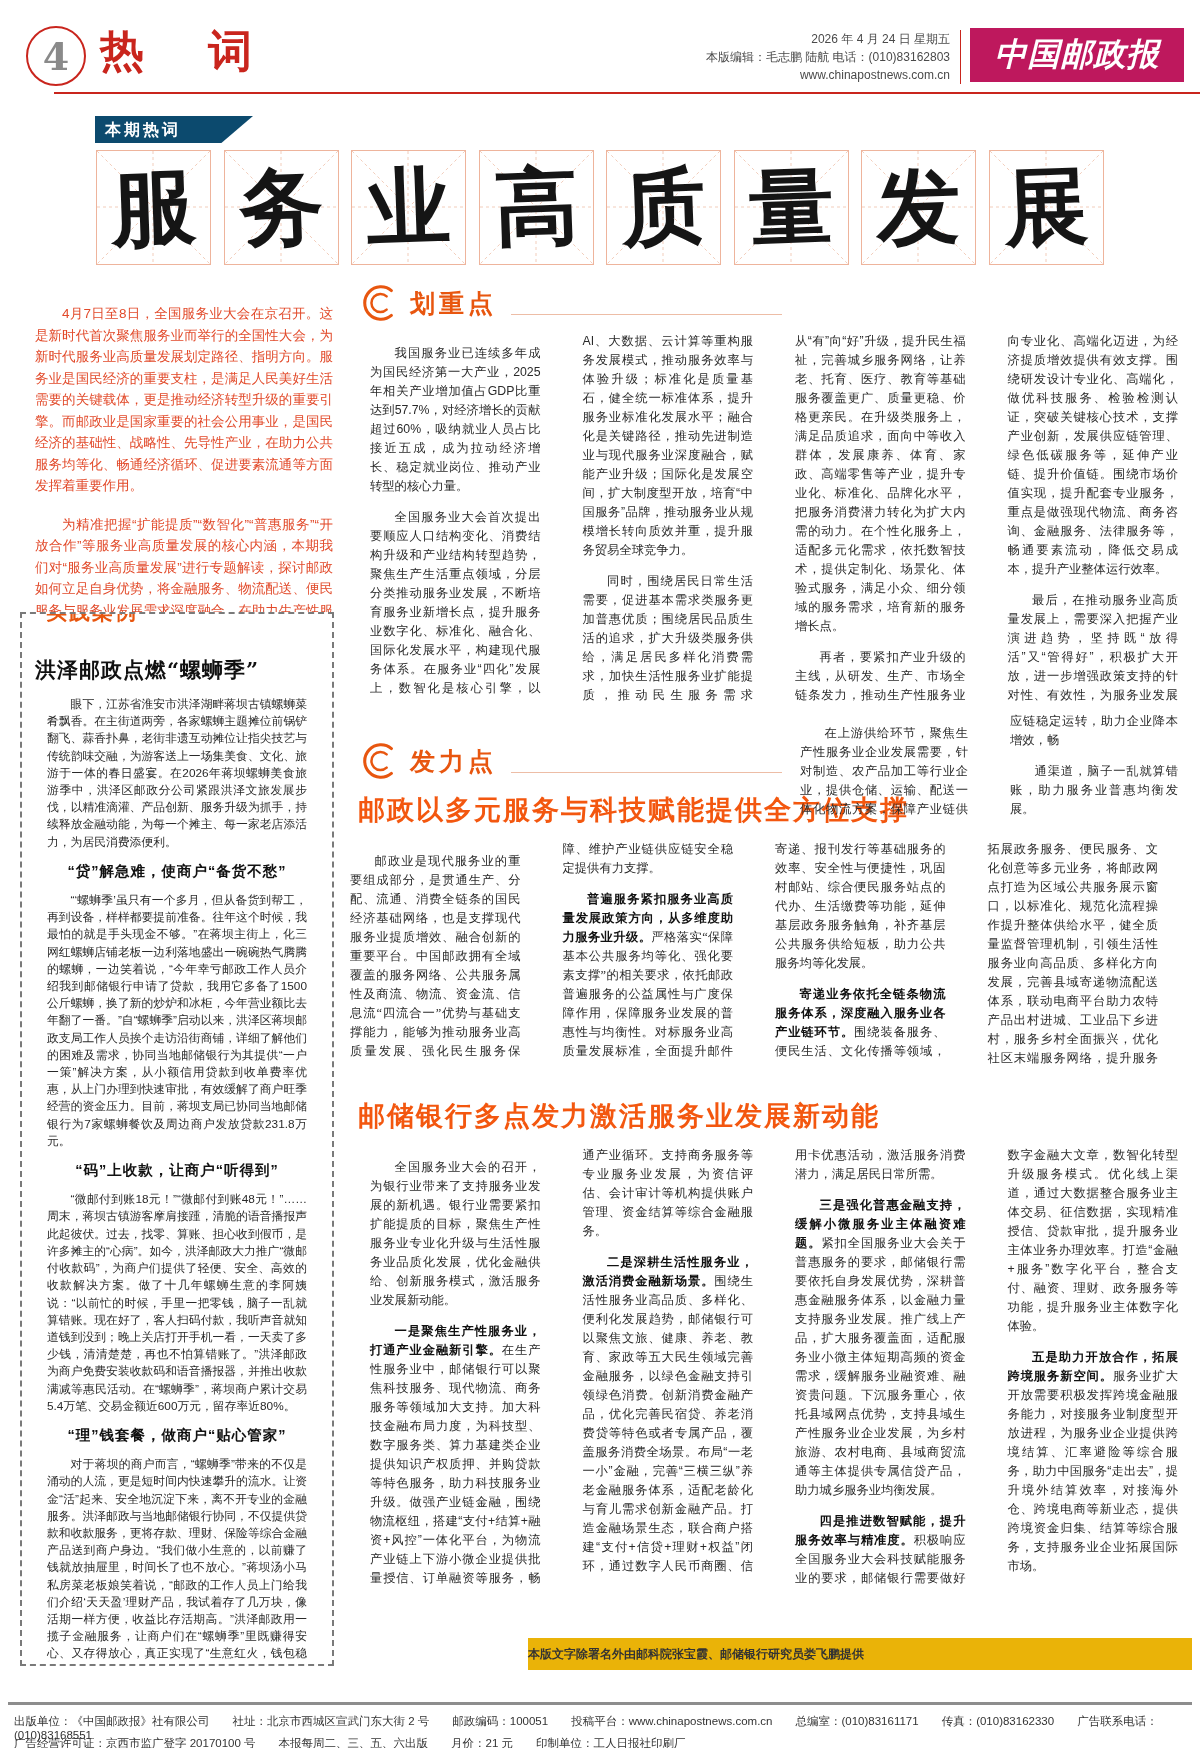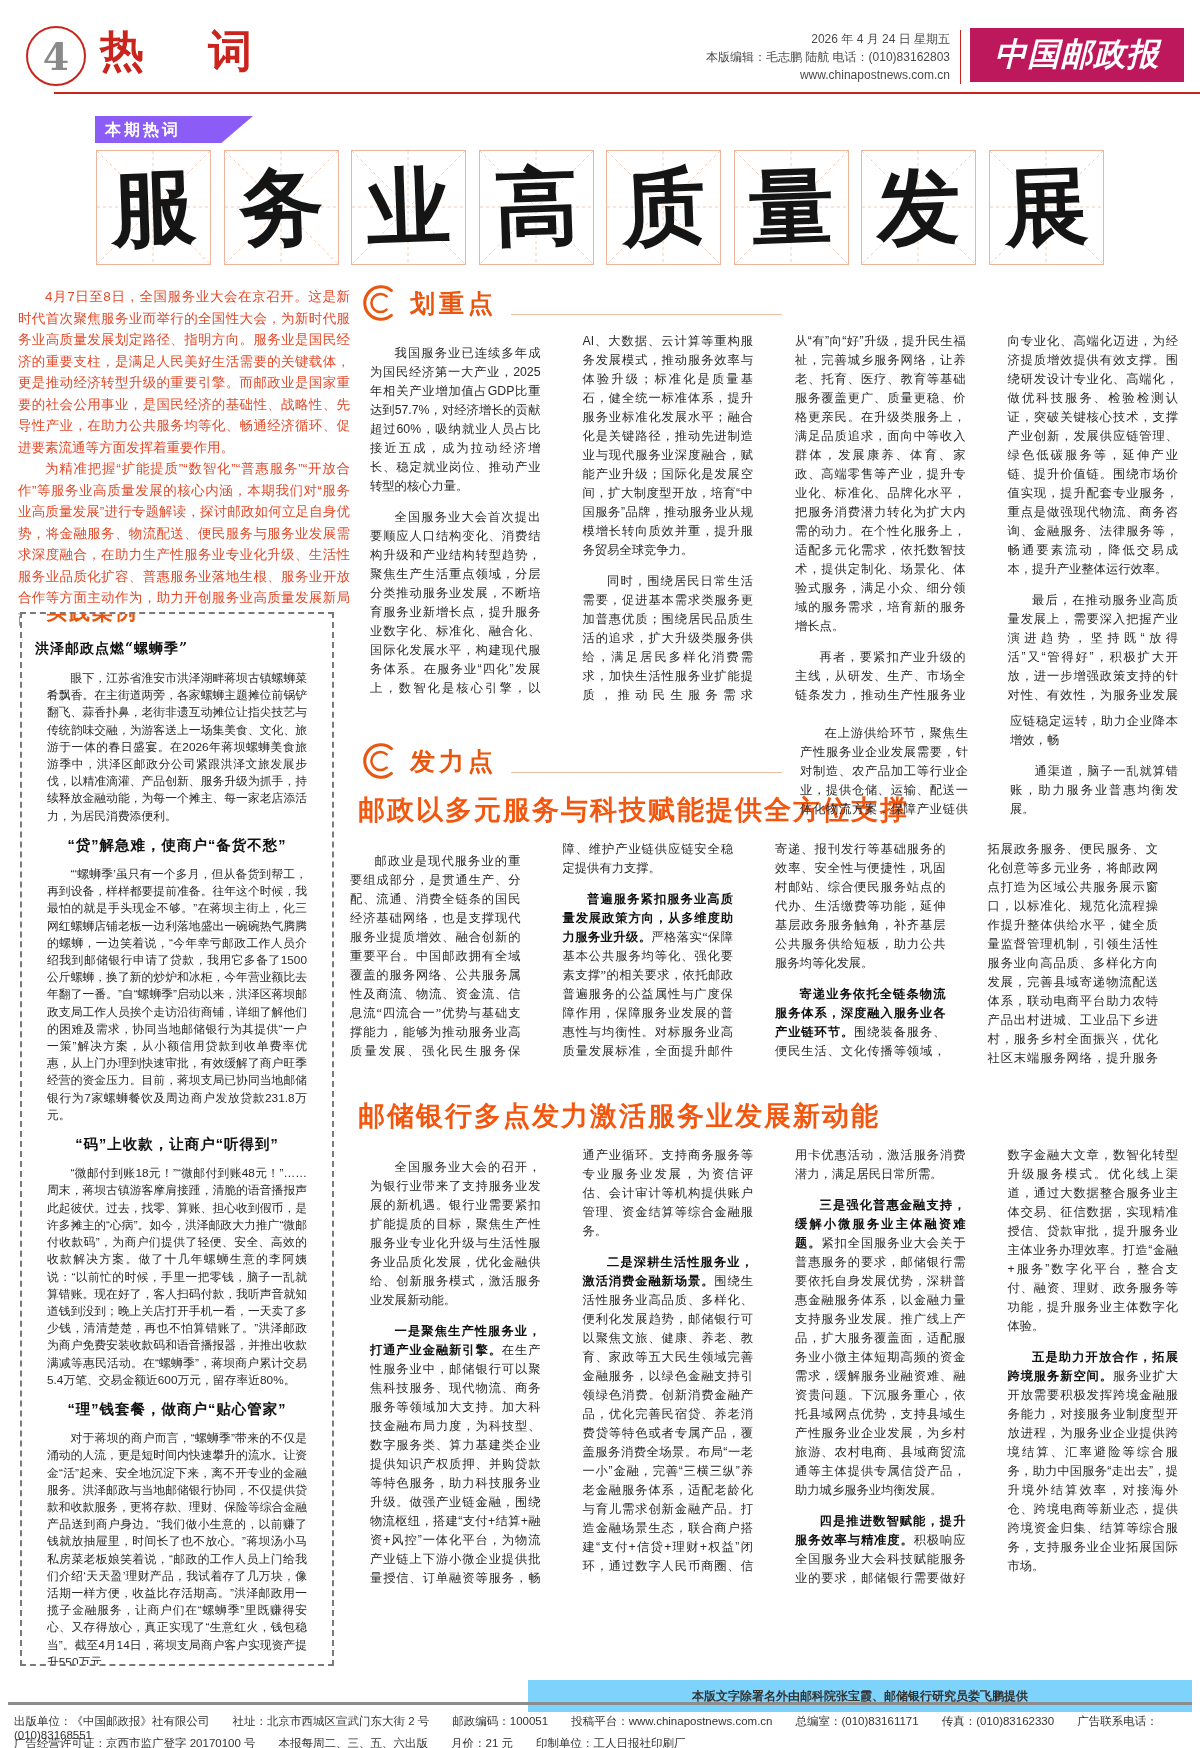--- a/index.html
+++ b/index.html
@@ -25,49 +25,49 @@
   }
   .hdr-divider{position:absolute;left:960px;top:30px;width:1px;height:54px;background:#c9251d;}
   .masthead{
     position:absolute;left:970px;top:28px;width:214px;height:54px;background:#be185d;
     color:#fff;display:flex;align-items:center;justify-content:center;
     font-family:"DejaVu Serif",serif;font-weight:bold;font-style:italic;
     font-size:32px;letter-spacing:1px;
   }
   
   .tag{
-    position:absolute;left:95px;top:116px;width:158px;height:27px;background:#8b5cf6;
+    position:absolute;left:95px;top:116px;width:158px;height:27px;background:#0c4a6e;
     clip-path:polygon(0 0,100% 0,80% 100%,0 100%);
     color:#fff;font-size:16px;font-weight:bold;letter-spacing:3px;
     line-height:27px;padding-left:10px;box-sizing:border-box;
   }
   
   .calli{position:absolute;left:96px;top:150px;width:1008px;height:115px;display:flex;justify-content:space-between;}
   .cbox{position:relative;width:113px;height:113px;border:1px solid #eeb49c;background:#fff;}
   .cbox svg{position:absolute;left:0;top:0;}
   .cchar{
     position:absolute;left:0;top:0;width:113px;height:113px;display:flex;align-items:center;justify-content:center;
     font-family:"DejaVu Serif","Liberation Serif",serif;font-weight:900;font-size:84px;color:#151515;
     transform:rotate(-2deg);
   }
   
   .intro{position:absolute;left:18px;top:286px;width:332px;font-size:13.5px;line-height:21.5px;color:#e24a2a;text-align:justify;}
-  .intro p{margin:0;text-indent:2em;}
+  .intro p{margin:17px;text-indent:2em;}
   
   .casebox{
     position:absolute;left:20px;top:612px;width:314px;height:1054px;border:2px dashed #7a7a7a;
     box-sizing:border-box;padding:20px 13px 8px 13px;background:#fff;overflow:hidden;
   }
   .casebox-label{
     position:absolute;left:14px;top:-16px;background:#fff;padding:0 10px;
     color:#e8560f;font-size:21px;font-weight:bold;letter-spacing:2px;
   }
   .casebox-title{
-    font-family:"DejaVu Serif","Liberation Serif",serif;font-weight:bold;font-size:14px;color:#111;
-    margin:6px 0 12px 0;letter-spacing:1px;
+    font-family:"DejaVu Serif","Liberation Serif",serif;font-weight:bold;font-size:21px;color:#111;
+    margin:22px 0 12px 0;letter-spacing:1px;
   }
   .case-text{font-size:11.8px;line-height:17.2px;color:#2a2a2a;text-align:justify;}
   .case-text p{margin:12px;text-indent:2em;}
   .case-text p.subhead{
     text-indent:0;text-align:center;font-weight:bold;font-size:14.5px;color:#111;
     margin:9px 0 8px 0;letter-spacing:1px;
   }
   .byline{text-align:right;font-size:11.8px;color:#2a2a2a;margin-top:2px;padding-right:4px;}
   
   .sec-head{position:absolute;display:flex;align-items:center;width:424px;}
@@ -80,22 +80,22 @@
   .body-text{font-size:12.3px;line-height:19px;color:#2a2a2a;text-align:justify;}
   .body-text p{margin:12px;text-indent:2em;}
   .body-text p b{color:#111;}
   .art-title{position:absolute;color:#f3570f;font-weight:bold;font-size:27px;letter-spacing:2px;}
   .hl-body{position:absolute;left:358px;top:332px;width:832px;height:378px;overflow:hidden;}
   .a1-pre{position:absolute;left:788px;top:712px;width:402px;height:124px;overflow:hidden;}
   .a1-body{position:absolute;left:338px;top:840px;width:832px;height:230px;overflow:hidden;font-family:Liberation Serif, serif;}
   .a2-body{position:absolute;left:358px;top:1146px;width:832px;height:452px;overflow:hidden;}
   
   .credit{
-    position:absolute;left:528px;top:1680px;width:664px;height:32px;background:#7dd3fc;
-    font-size:12px;color:#333;text-align:center;line-height:32px;font-weight:bold;
+    position:absolute;left:528px;top:1638px;width:664px;height:32px;background:#eab308;
+    font-size:12px;color:#333;line-height:32px;font-weight:bold;
   }
   .footer-rule{position:absolute;left:8px;top:1702px;width:1184px;height:3px;background:#8d8d8d;}
   .footer-line{position:absolute;left:14px;width:1180px;font-size:11.5px;color:#333;}
   .fl1{top:1714px;}
   .fl2{top:1736px;}
 </style>
 </head>
 <body>
 
 <div class="hdr-circle">

